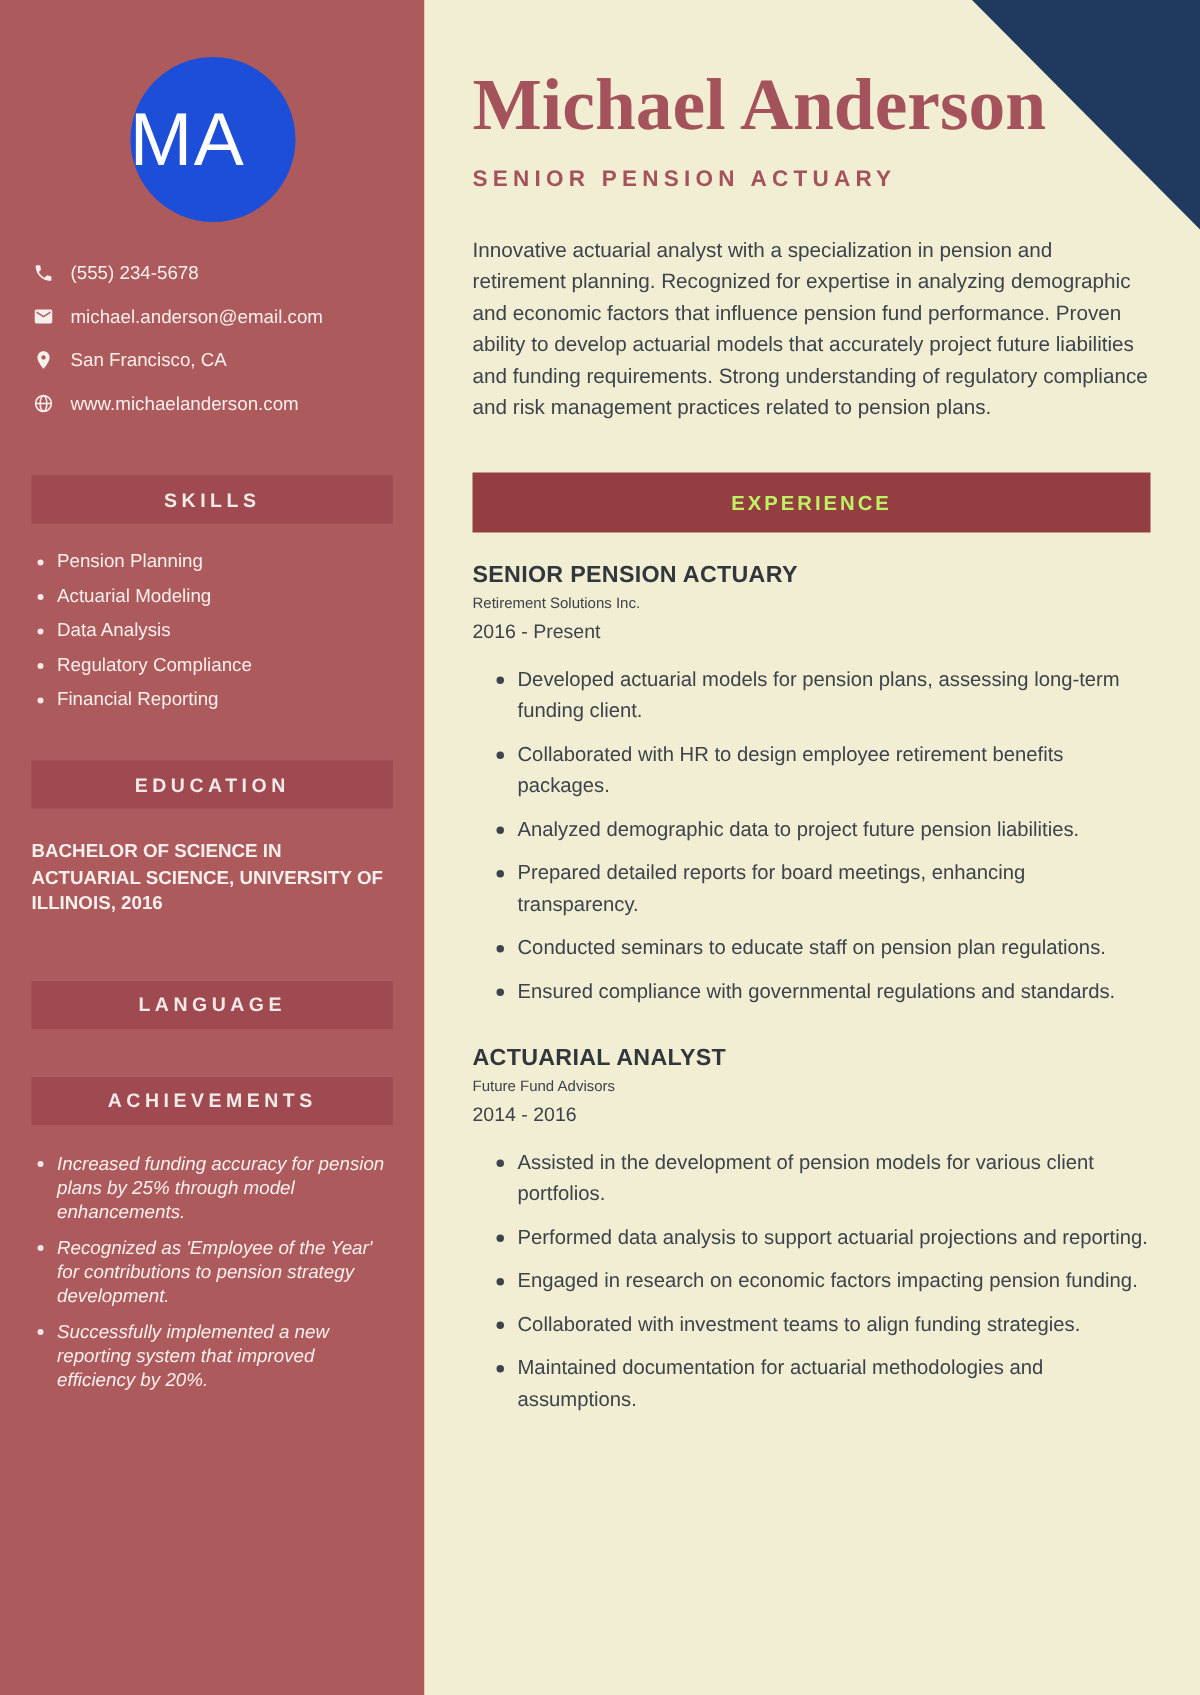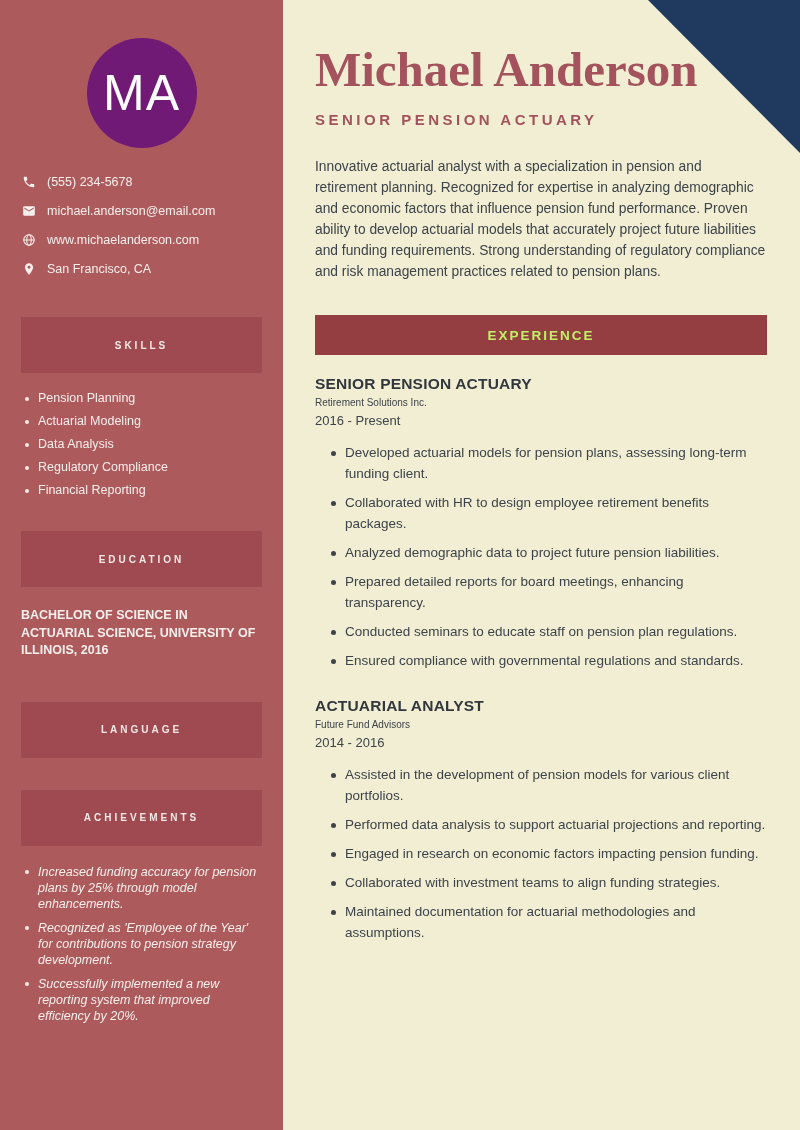--- a/index.html
+++ b/index.html
@@ -10,38 +10,38 @@
   }
   .page{position:relative;width:800px;height:1130px;display:flex;background:#F1EED3;}
 
   
   .sidebar{
     width:283px;flex-shrink:0;height:1130px;box-sizing:border-box;
     background:#AD5A5D;color:#F6EFEC;
   }
   .avatar{
     width:110px;height:110px;border-radius:50%;
-    background:#701a75;margin:38px auto 0;
-    display:flex;align-items:center;justify-content:center;
+    background:#1d4ed8;margin:38px auto 0;
+    display:flex;align-items:center;
   }
   .avatar-initials{
     color:#FFFFFF;font-size:50px;font-weight:500;letter-spacing:1px;line-height:1;
   }
   .contact{margin:26px 0 0;padding:0 18px 0 22px;list-style:none;}
   .contact li{
     display:flex;align-items:center;gap:11px;
     margin-bottom:13px;font-size:12.5px;line-height:16px;
   }
   .contact .icn{width:14px;height:14px;flex-shrink:0;display:inline-flex;}
   .contact .icn svg{width:14px;height:14px;}
 
   .side-banner{
-    margin:0 21px;height:56px;background:#9E4A50;
+    margin:0 21px;height:32px;background:#9E4A50;
     display:flex;align-items:center;justify-content:center;
-    font-size:10px;font-weight:bold;letter-spacing:3px;color:#F3E9E7;
+    font-size:13px;font-weight:bold;letter-spacing:3px;color:#F3E9E7;
   }
   .mt-skills{margin-top:40px;}
   .mt-edu{margin-top:33px;}
   .mt-lang{margin-top:42px;}
   .mt-ach{margin-top:32px;text-align:center;}
 
   .side-list{list-style:none;margin:18px 0 0;padding:0 18px 0 25px;font-size:12.5px;}
   .side-list li{position:relative;padding-left:13px;margin-bottom:8px;line-height:15px;}
   .side-list li::before{
     content:"";position:absolute;left:0;top:6px;width:4px;height:4px;
@@ -114,35 +114,35 @@
       <li>
         <span class="icn">
           <svg viewBox="0 0 24 24">
               <path fill="#F6EFEC" d="M20 4H4c-1.1 0-2 .9-2 2v12c0 1.1.9 2 2 2h16c1.1 0 2-.9 2-2V6c0-1.1-.9-2-2-2zm0 4l-8 5-8-5V6l8 5 8-5v2z"></path>
             </svg>
         </span>
         <span>michael.anderson@email.com</span>
       </li>
       <li>
         <span class="icn">
+          <svg viewBox="0 0 24 24">
+              <path fill="#F6EFEC" d="M12 2C8.13 2 5 5.13 5 9c0 5.25 7 13 7 13s7-7.75 7-13c0-3.87-3.13-7-7-7zm0 9.5c-1.38 0-2.5-1.12-2.5-2.5s1.12-2.5 2.5-2.5 2.5 1.12 2.5 2.5-1.12 2.5-2.5 2.5z"></path>
+            </svg>
+        </span>
+        <span>San Francisco, CA</span>
+      </li>
+      <li>
+        <span class="icn">
           <svg viewBox="0 0 24 24" fill="none" stroke="#F6EFEC" stroke-width="1.8">
               <circle cx="12" cy="12" r="9"></circle>
               <ellipse cx="12" cy="12" rx="3.8" ry="9"></ellipse>
               <line x1="3" y1="12" x2="21" y2="12"></line>
             </svg>
         </span>
         <span>www.michaelanderson.com</span>
-      </li>
-      <li>
-        <span class="icn">
-          <svg viewBox="0 0 24 24">
-              <path fill="#F6EFEC" d="M12 2C8.13 2 5 5.13 5 9c0 5.25 7 13 7 13s7-7.75 7-13c0-3.87-3.13-7-7-7zm0 9.5c-1.38 0-2.5-1.12-2.5-2.5s1.12-2.5 2.5-2.5 2.5 1.12 2.5 2.5-1.12 2.5-2.5 2.5z"></path>
-            </svg>
-        </span>
-        <span>San Francisco, CA</span>
       </li>
     </ul>
 
     <div class="side-banner mt-skills">SKILLS</div>
     <ul class="side-list">
       <li>Pension Planning</li>
       <li>Actuarial Modeling</li>
       <li>Data Analysis</li>
       <li>Regulatory Compliance</li>
       <li>Financial Reporting</li>

